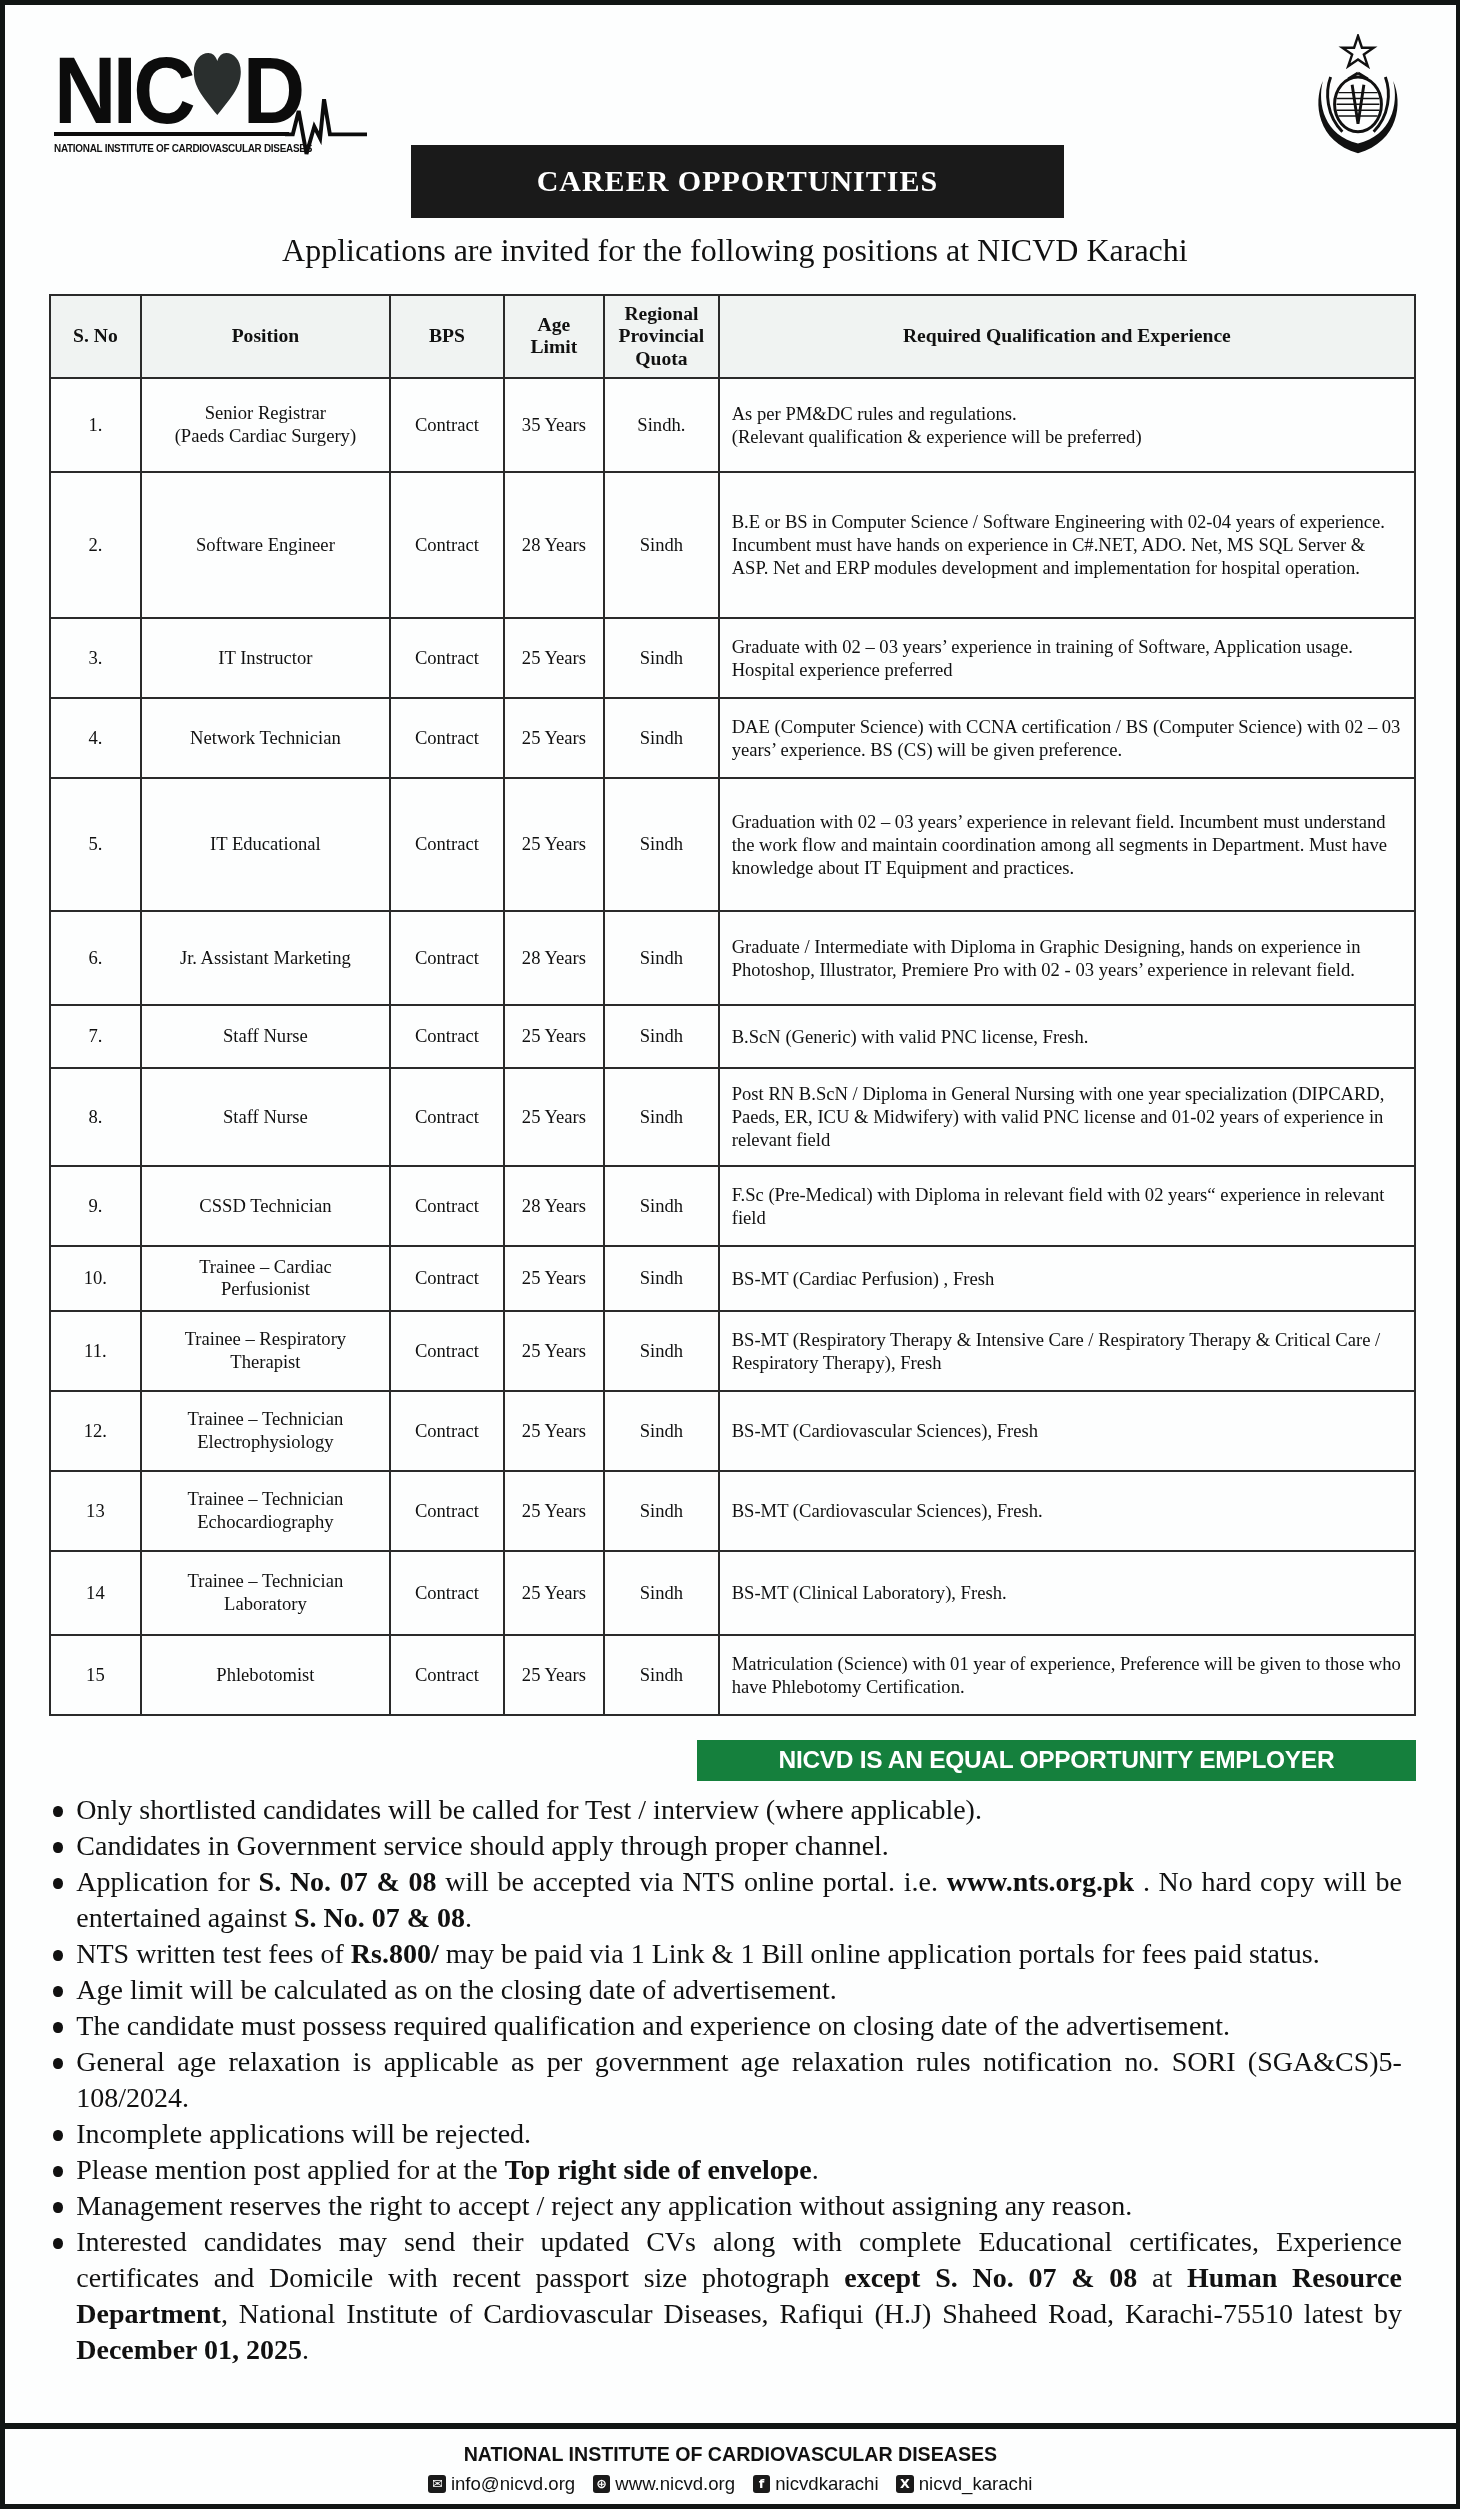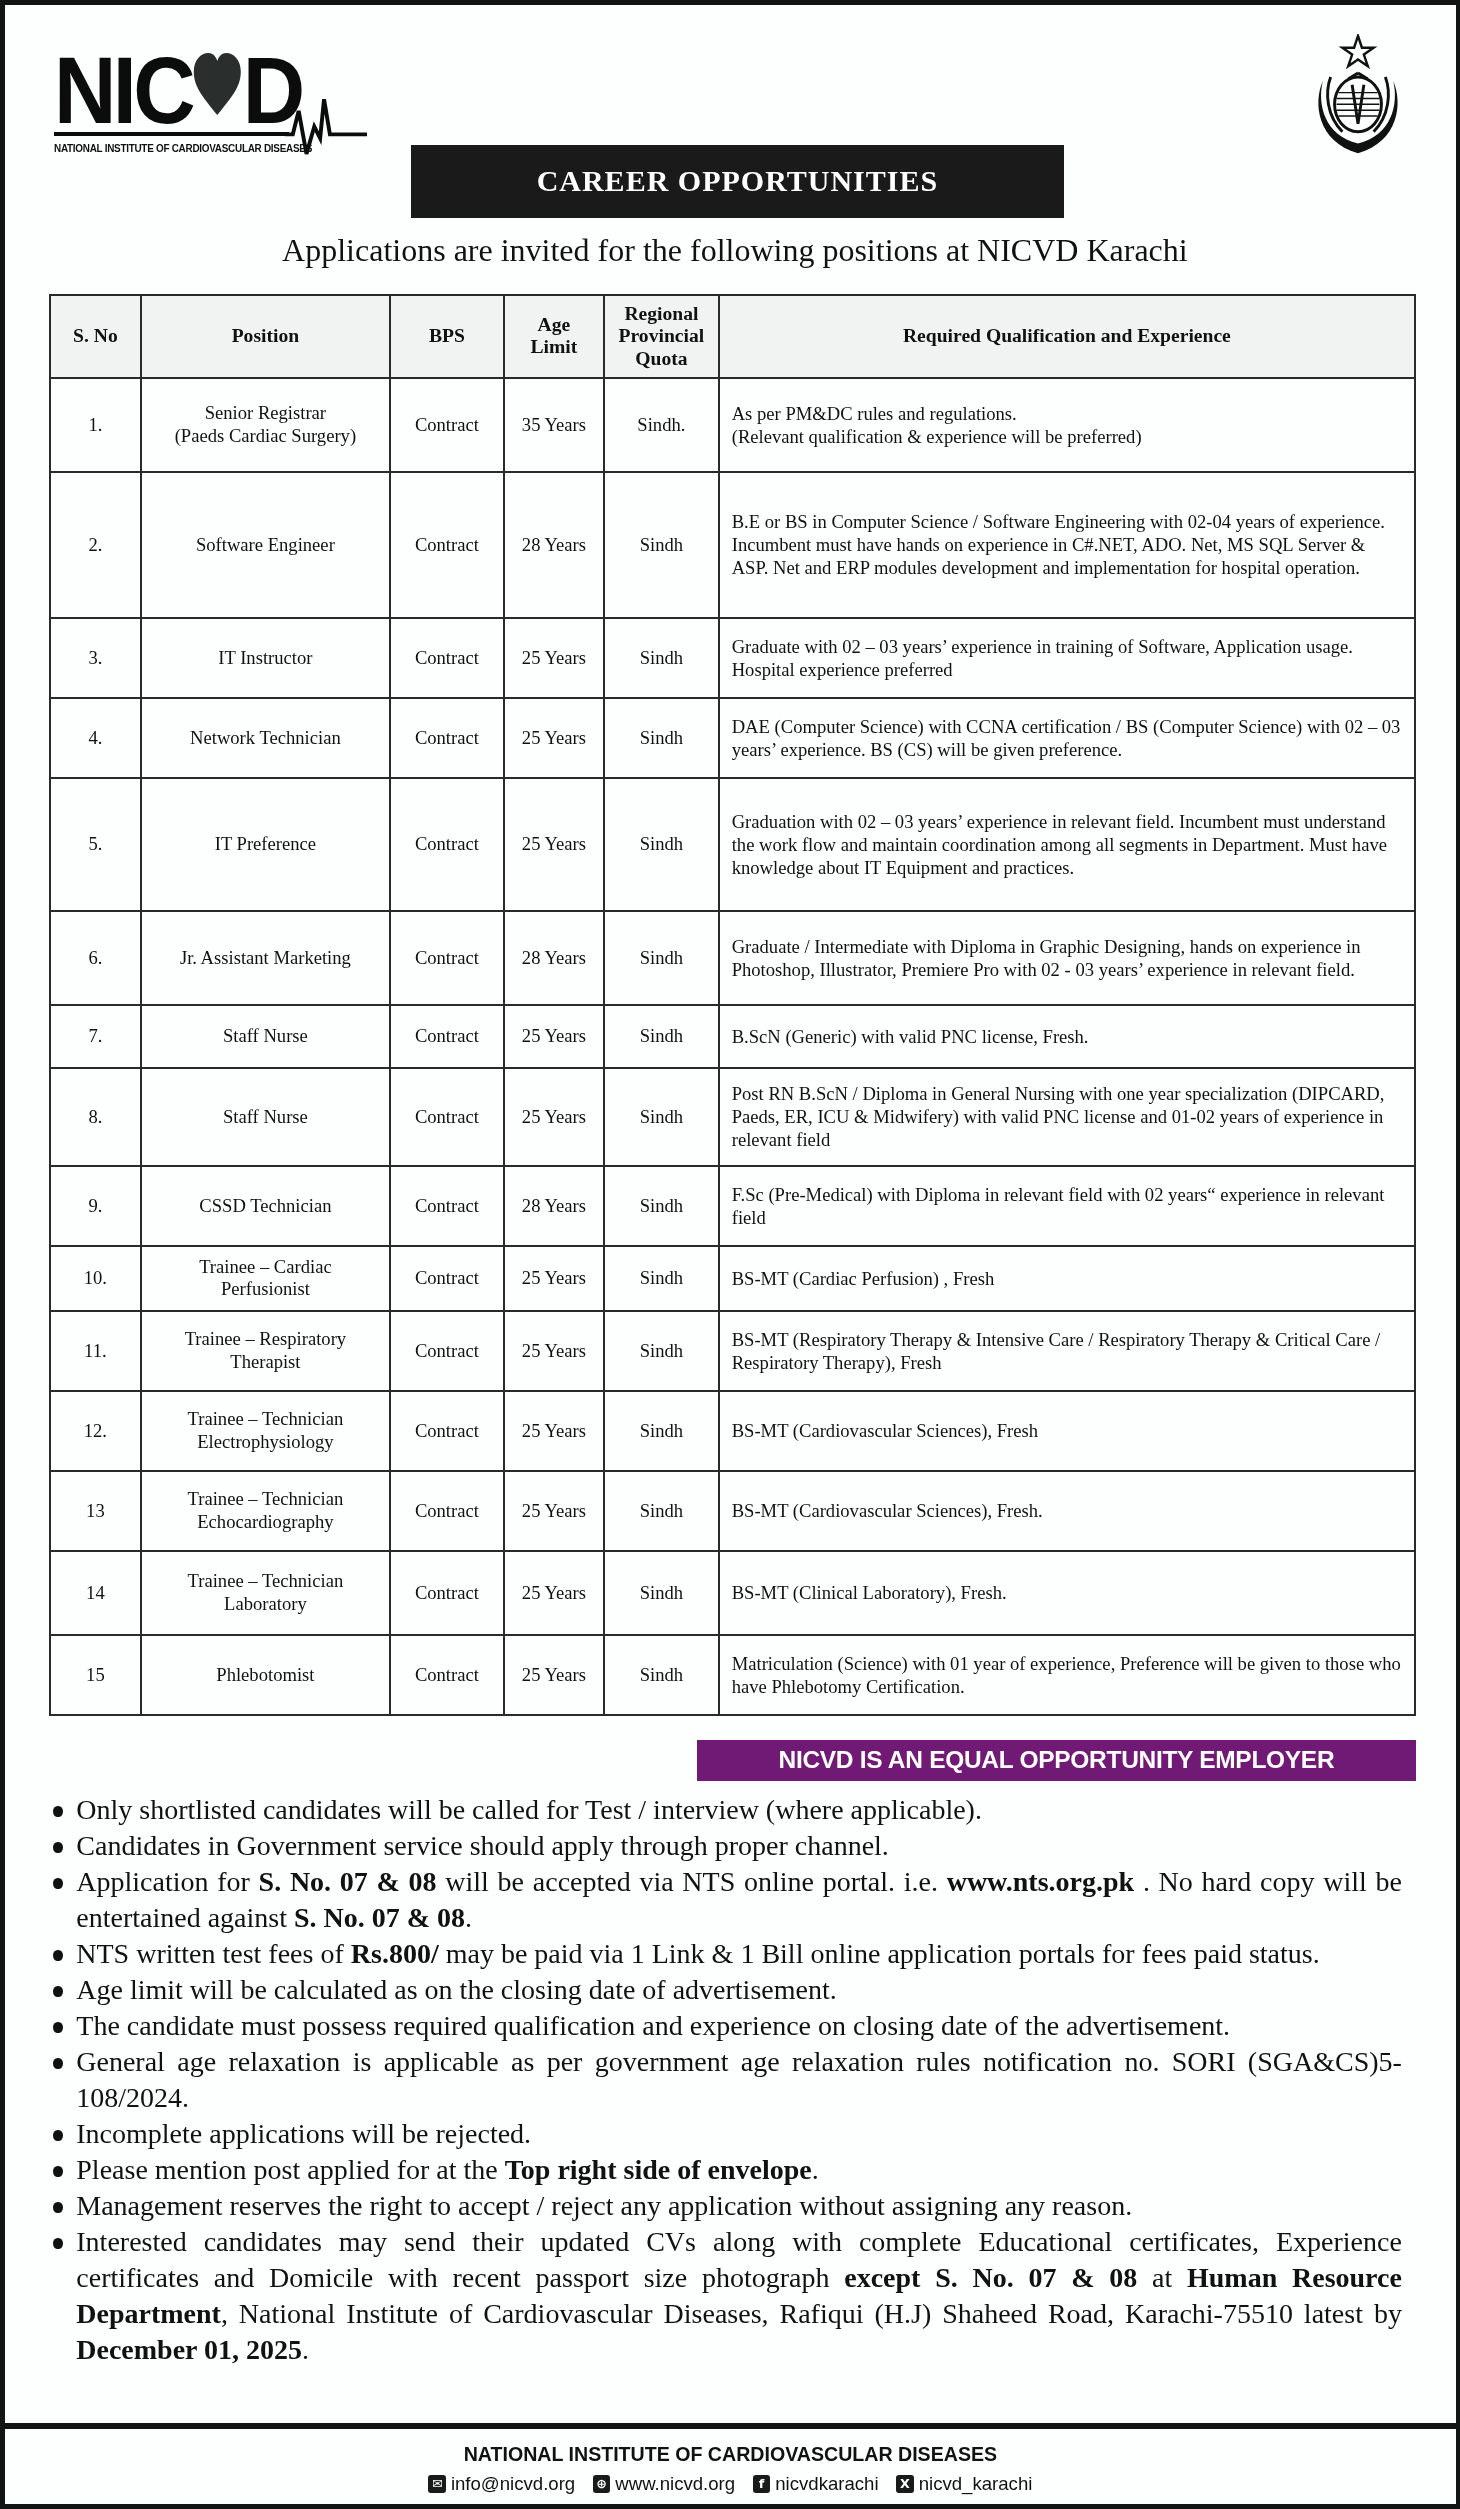--- a/index.html
+++ b/index.html
@@ -16,21 +16,21 @@
   .title-bar { position:absolute; left:406px; top:140px; width:653px; height:73px; background:#1a1a1a; color:#fff; display:flex; align-items:center; justify-content:center; font-weight:bold; font-size:30px; letter-spacing:1px; }
   .subtitle { position:absolute; left:0; top:227px; width:1460px; text-align:center; font-size:32px; }
   
   table.jobs { position:absolute; left:44px; top:289px; width:1367px; border-collapse:collapse; font-size:18.6px; }
   table.jobs th, table.jobs td { border:2px solid #2a2a2a; padding:0; }
   table.jobs th { background:#f0f3f2; font-weight:bold; text-align:center; height:81px; line-height:22.5px; font-size:19.6px; }
   table.jobs td { text-align:center; vertical-align:middle; line-height:22.5px; }
   table.jobs td.q { text-align:left; padding:3.9px 9.8px 3.9px 11.8px; line-height:23px; }
   .c-sno{width:89px}.c-pos{width:247px}.c-bps{width:112px}.c-age{width:98px}.c-quota{width:113px}
   
-  .eq-bar { position:absolute; left:692px; top:1735px; width:719px; height:41px; background:#701a75; color:#fff; font-family:"Liberation Sans", sans-serif; font-weight:bold; font-size:24.5px; display:flex; align-items:center; justify-content:center; letter-spacing:-0.3px; }
+  .eq-bar { position:absolute; left:692px; top:1735px; width:719px; height:41px; background:#15803d; color:#fff; font-family:"Liberation Sans", sans-serif; font-weight:bold; font-size:24.5px; display:flex; align-items:center; justify-content:center; letter-spacing:-0.3px; }
   
   ul.notes { position:absolute; left:44px; top:1787px; width:1353px; margin:0; padding:0; list-style:none; font-size:28px; line-height:36px; }
   ul.notes li { position:relative; padding-left:27.4px; text-align:justify; }
   ul.notes li::before { content:""; position:absolute; left:3.9px; top:13.7px; width:9.8px; height:11.8px; border-radius:50%; background:#111; }
   ul.notes b { font-weight:bold; }
   
   .footer-line { position:absolute; left:0; top:2418px; width:1451px; height:5.9px; background:#111514; }
   .footer-title { position:absolute; left:0; top:2438px; width:1451px; text-align:center; font-family:"Liberation Sans", sans-serif; font-weight:bold; font-size:19.6px; }
   .footer-contacts { position:absolute; left:0; top:2468px; width:1451px; display:flex; justify-content:center; gap:17.6px; font-family:"Liberation Sans", sans-serif; font-size:18.6px; align-items:center; }
   .fc { display:flex; align-items:center; gap:4.9px; }
@@ -113,21 +113,21 @@
         <tr style="height: 80px;">
           <td><span>4.</span></td>
           <td><span>Network Technician</span></td>
           <td><span>Contract</span></td>
           <td><span>25 Years</span></td>
           <td><span>Sindh</span></td>
           <td class="q"><span>DAE (Computer Science) with CCNA certification / BS (Computer Science) with 02 – 03 years’ experience. BS (CS) will be given preference.</span></td>
         </tr>
         <tr style="height: 133px;">
           <td><span>5.</span></td>
-          <td><span>IT Preference</span></td>
+          <td><span>IT Educational</span></td>
           <td><span>Contract</span></td>
           <td><span>25 Years</span></td>
           <td><span>Sindh</span></td>
           <td class="q"><span>Graduation with 02 – 03 years’ experience in relevant field. Incumbent must understand the work flow and maintain coordination among all segments in Department. Must have knowledge about IT Equipment and practices.</span></td>
         </tr>
         <tr style="height: 94px;">
           <td><span>6.</span></td>
           <td><span>Jr. Assistant Marketing</span></td>
           <td><span>Contract</span></td>
           <td><span>28 Years</span></td>

